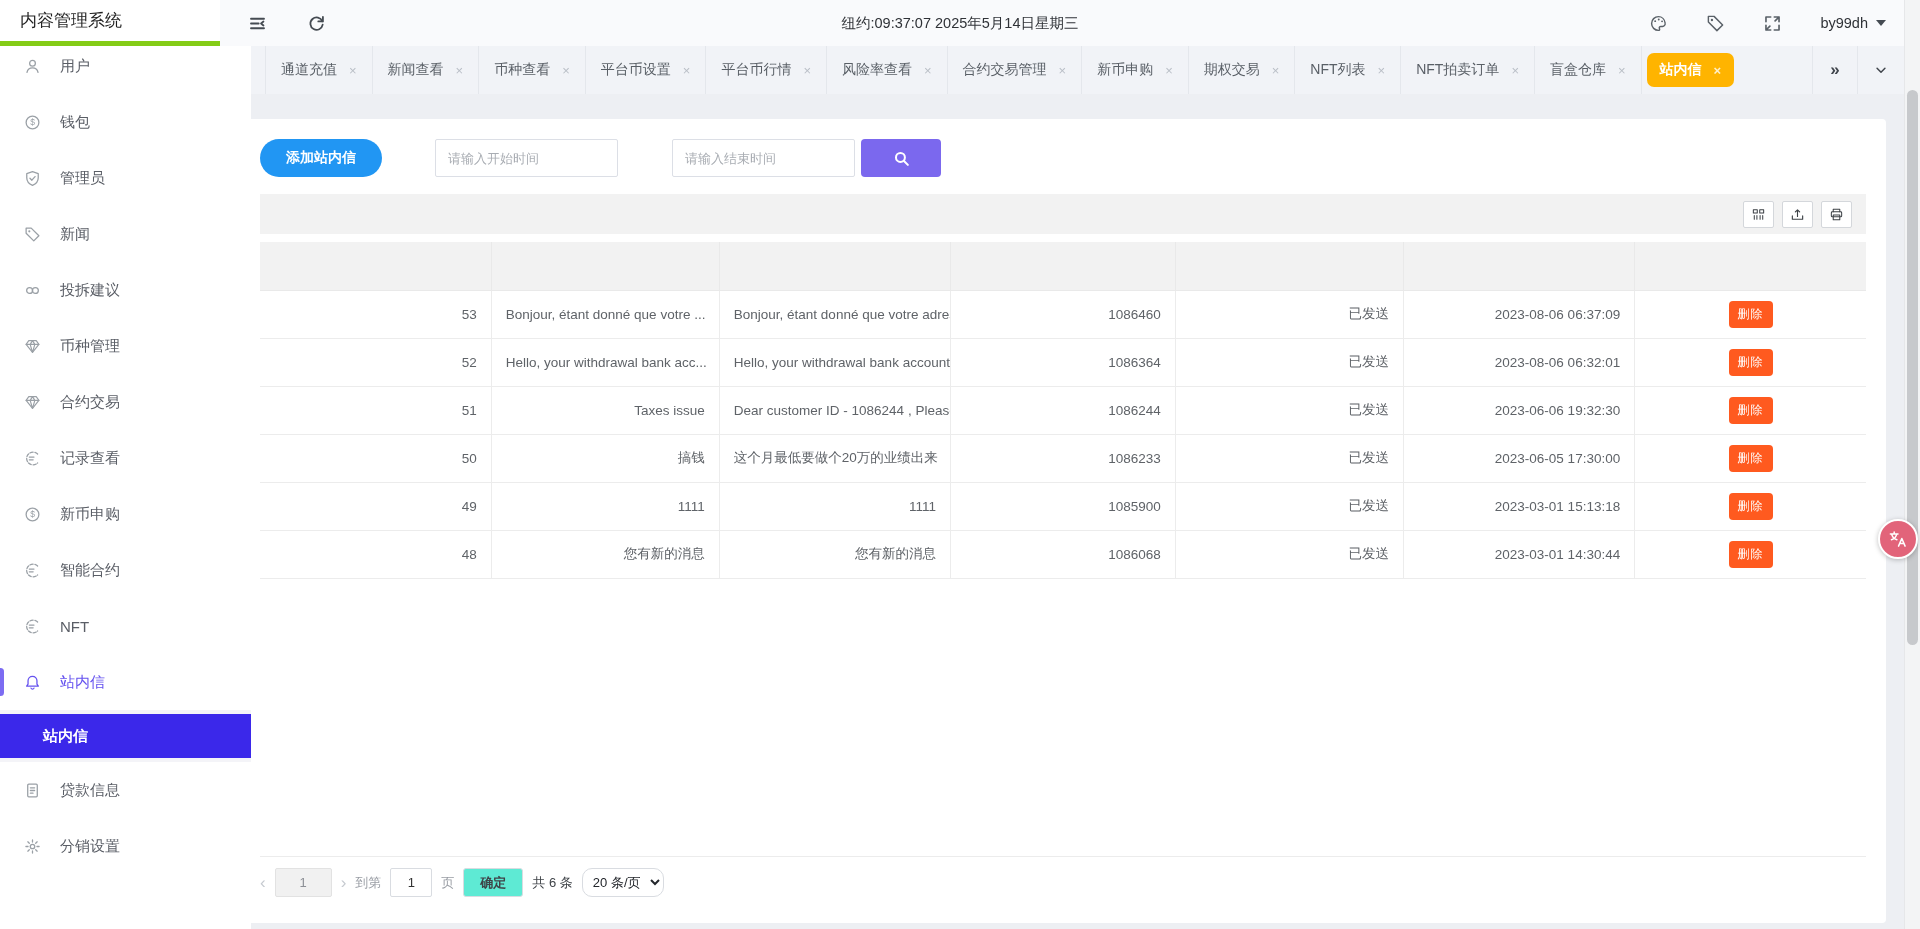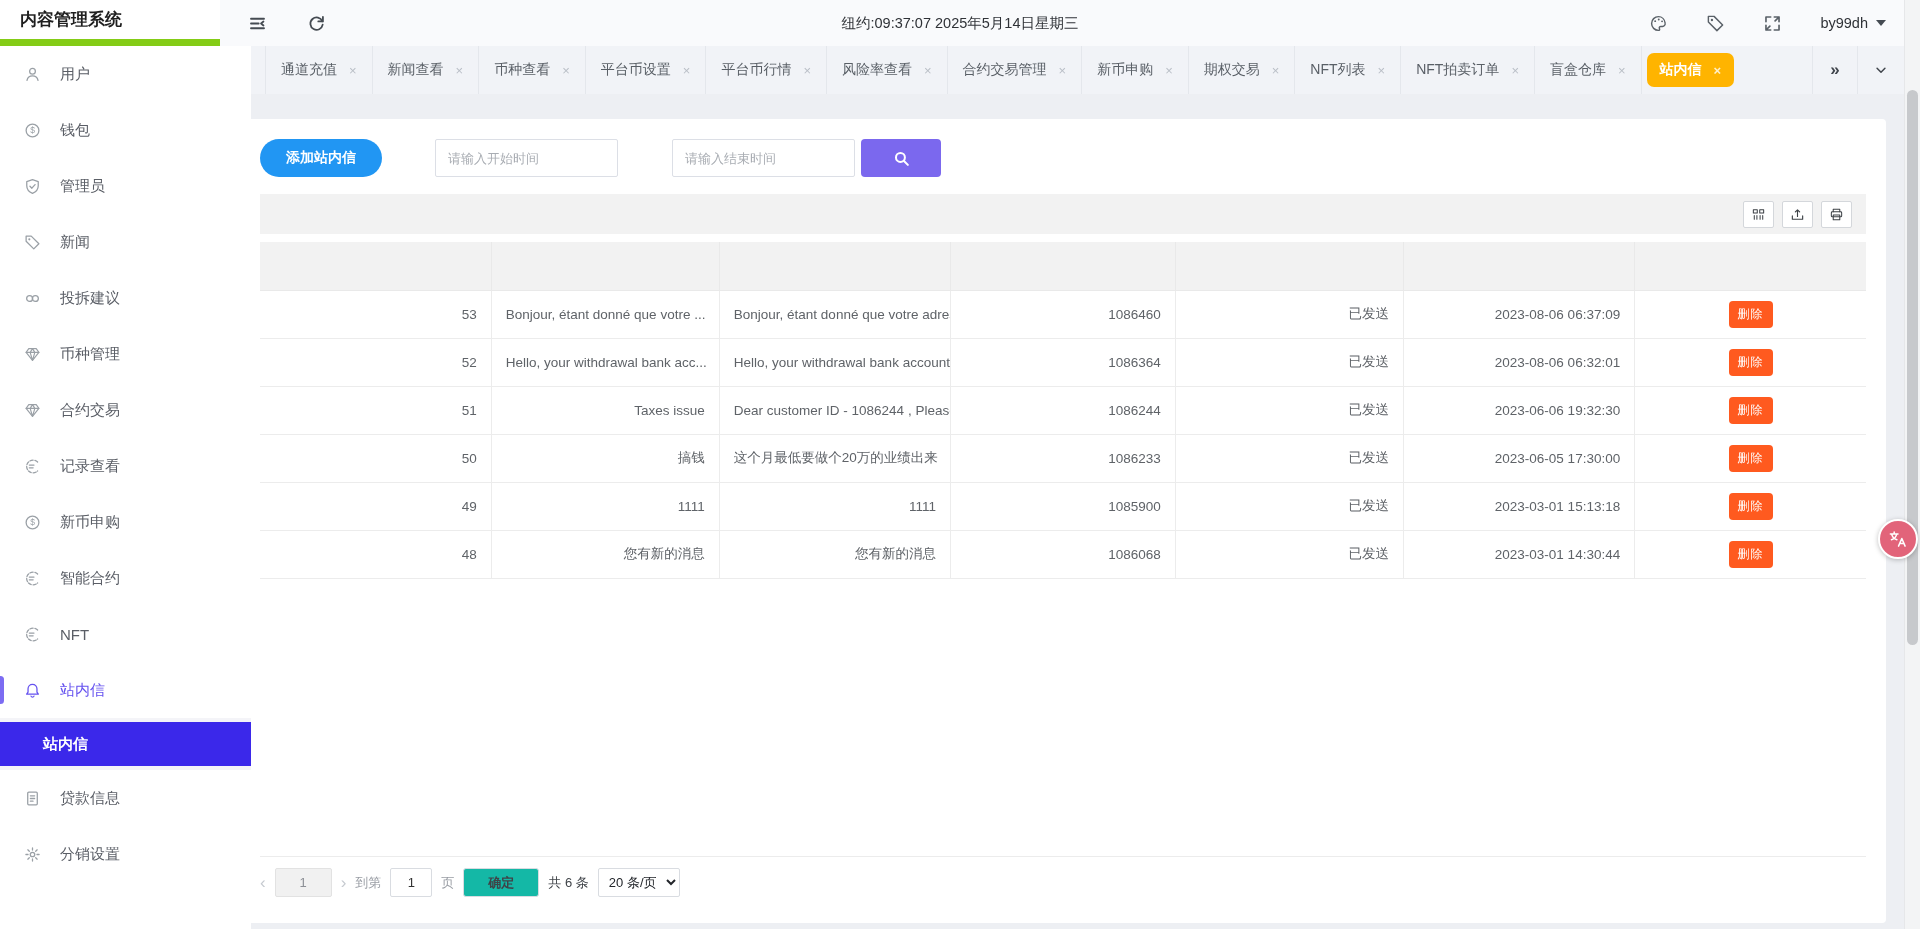--- a/index.html
+++ b/index.html
@@ -1,34 +1,34 @@
 <!DOCTYPE html>
 <html><head>
 <meta charset="utf-8">
 <style>
   *{margin:0;padding:0;box-sizing:border-box}
   html,body{width:1920px;height:929px;overflow:hidden;font-family:"Liberation Sans","DejaVu Sans",sans-serif;}
   .screen{position:relative;width:1920px;height:929px;background:#edeff3;overflow:hidden}
 
   
   .topbar{position:absolute;top:0;left:0;width:1920px;height:46px;background:#f9fafc;display:flex;align-items:center;z-index:6}
-  .brand{width:220px;height:46px;background:#fff;display:flex;align-items:center;padding-left:20px;font-size:17px;font-weight:bold;color:#1f1f1f;border-bottom:7px solid #84cc16;flex:0 0 220px}
+  .brand{width:220px;height:46px;background:#fff;display:flex;align-items:center;padding-left:20px;font-size:17px;font-weight:normal;color:#1f1f1f;border-bottom:5px solid #84cc16;flex:0 0 220px}
   .icon{display:inline-block;line-height:0}
   .icon svg{width:100%;height:100%;display:block}
   .top-ic{width:19px;height:19px;color:#454b52;cursor:pointer}
   .ham{margin-left:28px}
   .refresh{margin-left:40px}
   .clock{position:absolute;left:50%;transform:translateX(-50%);font-size:14.5px;color:#2f3237;white-space:nowrap}
   .top-right{margin-left:auto;display:flex;align-items:center;gap:38px;padding-right:34px}
   .top-right .top-ic{color:#5a6168}
   .user{display:flex;align-items:center;gap:8px;font-size:14.5px;color:#2f3237;cursor:pointer}
   .caret{width:0;height:0;border-left:5px solid transparent;border-right:5px solid transparent;border-top:6px solid #454b52}
 
   
-  .sidebar{position:absolute;top:46px;left:0;bottom:0;width:251px;background:#fff;z-index:5;overflow:hidden}
+  .sidebar{position:absolute;top:38px;left:0;bottom:0;width:251px;background:#fff;z-index:5;overflow:hidden}
   .side-item{position:relative;height:56px;display:flex;align-items:center;padding-left:24px;gap:19px;font-size:15px;color:#5a5e66;cursor:pointer;white-space:nowrap}
   .side-icon{width:17px;height:17px;color:#9aa0a6;flex:0 0 17px}
   .side-item.active{color:#6552ef}
   .side-item.active .side-icon{color:#6552ef}
   .side-item.active::before{content:"";position:absolute;left:-3px;top:14px;width:7px;height:28px;border-radius:4px;background:#7c6cf2}
   .submenu{background:#f4f4f8;padding:4px 0}
   .sub-item{height:44px;display:flex;align-items:center;padding-left:43px;font-size:15px;color:#5a5e66;cursor:pointer}
   .sub-item.active{background:#3b28ea;color:#fff;font-weight:bold}
 
   
@@ -66,23 +66,23 @@
   th:nth-child(1){width:14.4%}th:nth-child(2){width:14.2%}th:nth-child(3){width:14.4%}
   th:nth-child(4){width:14.0%}th:nth-child(5){width:14.2%}th:nth-child(6){width:14.4%}
   th:last-child,td.action-cell{text-align:center}
   .del-btn{background:#ff5a1f;color:#fff;border:none;border-radius:4px;font-size:12px;font-weight:normal;padding:5px 9px;cursor:pointer;letter-spacing:1px}
 
   .grow{flex:1 1 auto}
   .pagination{display:flex;align-items:center;gap:9px;padding:11px 0 6px 0;border-top:1px solid #ececec;font-size:13px;color:#9a9ea5;flex:0 0 auto}
   .pg-arrow{color:#c6cad0;font-size:17px;background:none;border:none;cursor:pointer;line-height:1}
   .pg-num{width:57px;height:29px;background:#f1f1f1;border:1px solid #e2e2e2;border-radius:2px;color:#8d9096;display:flex;align-items:center;justify-content:center;cursor:pointer}
   .pg-input{width:42px;height:29px;border:1px solid #d9dce1;border-radius:2px;text-align:center;font-size:13px;color:#333;outline:none}
-  .pg-btn{height:29px;padding:0 24px;background:#14b8a6;border:1px solid #d9dce1;border-radius:3px;font-size:13px;color:#3f4348;font-weight:bold;cursor:pointer}
+  .pg-btn{height:29px;padding:0 16px;background:#5eead4;border:1px solid #d9dce1;border-radius:3px;font-size:13px;color:#3f4348;font-weight:bold;cursor:pointer}
   .pg-total{color:#3f4348}
-  .pg-select{height:29px;border:1px solid #d9dce1;border-radius:2px;font-size:13px;color:#23262b;padding:0 6px;background:#fff;cursor:pointer}
+  .pg-select{height:29px;border:1px solid #d9dce1;border-radius:10px;font-size:13px;color:#23262b;padding:0 6px;background:#fff;cursor:pointer}
 
   
   .scrollbar{position:absolute;top:0;right:0;width:16px;height:929px;background:#f3f4f5;border-left:1px solid #e6e7e9;z-index:10}
   .scroll-thumb{position:absolute;top:90px;left:2px;right:2px;height:555px;background:#c7c9cc;border-radius:6px;cursor:pointer}
   .translate-fab{position:absolute;right:2px;top:519px;width:40px;height:40px;border-radius:50%;background:#e2647a;border:2px solid #fff;box-shadow:0 1px 5px rgba(0,0,0,.25);display:flex;align-items:center;justify-content:center;z-index:11;cursor:pointer}
   .fab-ic{width:24px;height:24px}
 </style>
 </head>
 <body>
 

